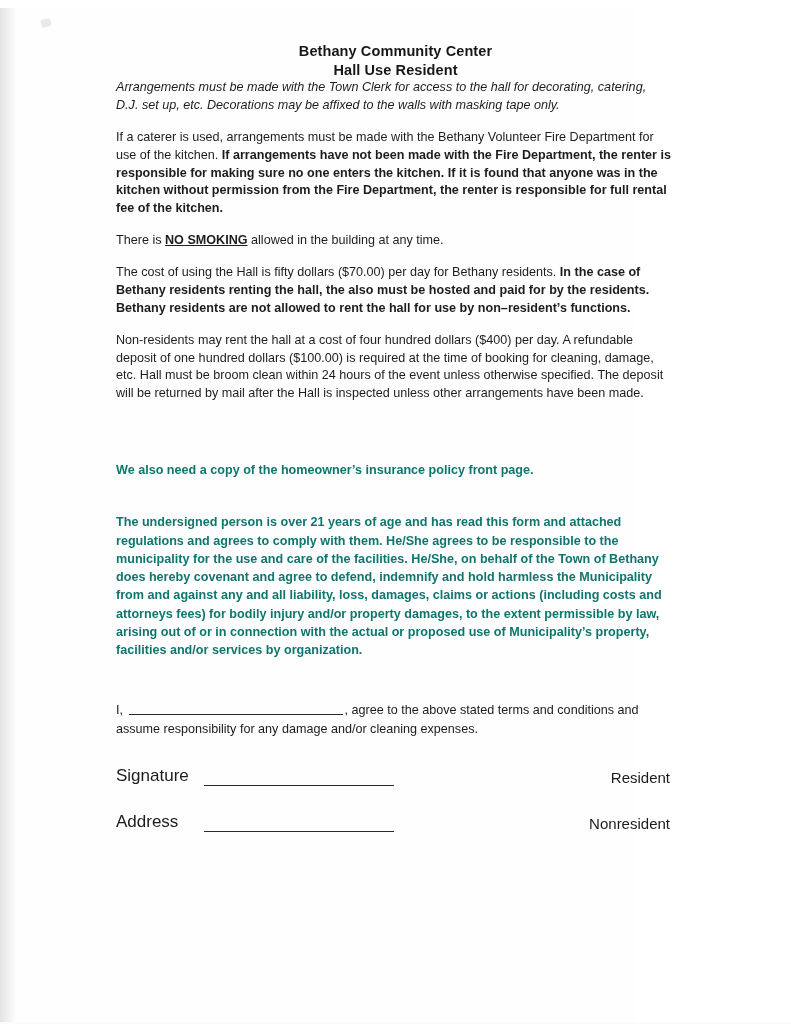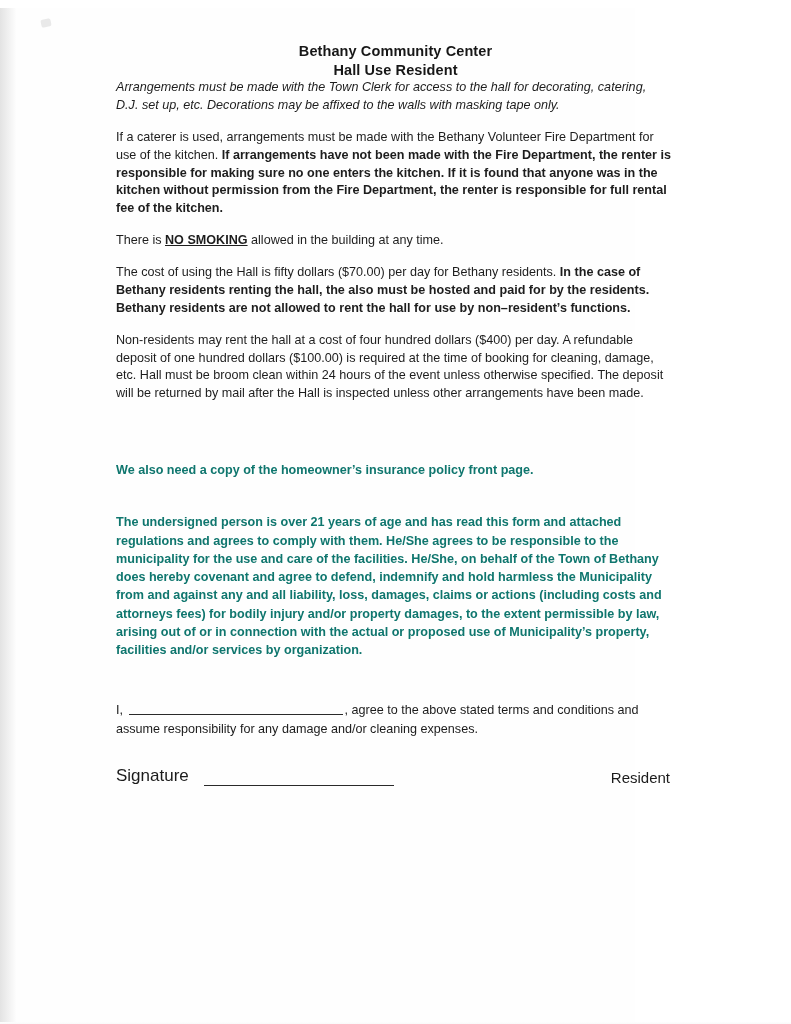--- a/index.html
+++ b/index.html
@@ -174,16 +174,21 @@
       <p class="sig-intro">
         <span>I, </span><span class="blank-line"></span><span>, agree to the above stated terms and conditions and assume responsibility for any damage and/or cleaning expenses.</span>
       </p>
 
       <div class="sig-row">
         <div class="sig-label">Signature</div>
         <div class="sig-rule"></div>
         <div class="sig-right">Resident</div>
       </div>
 
+      <div class="sig-row">
+        <div class="sig-label">Address</div>
+        <div class="sig-rule"></div>
+        <div class="sig-right">Nonresident</div>
+      </div>
 
     </div>
   </div>
 </div>
 
 </body></html>

